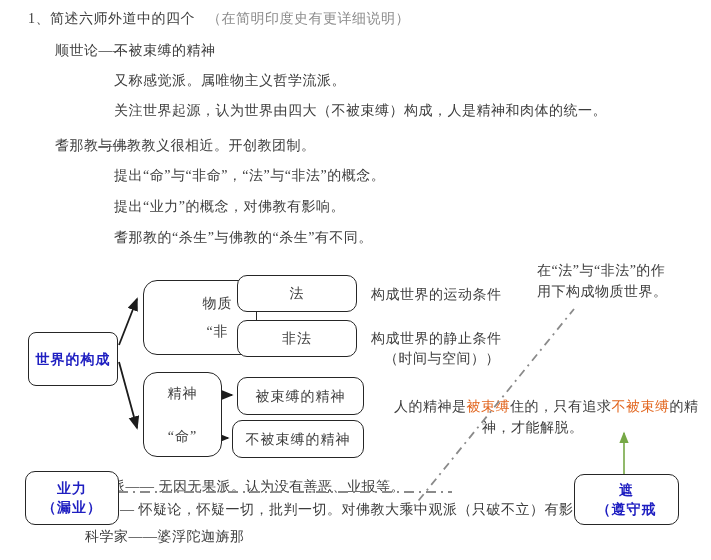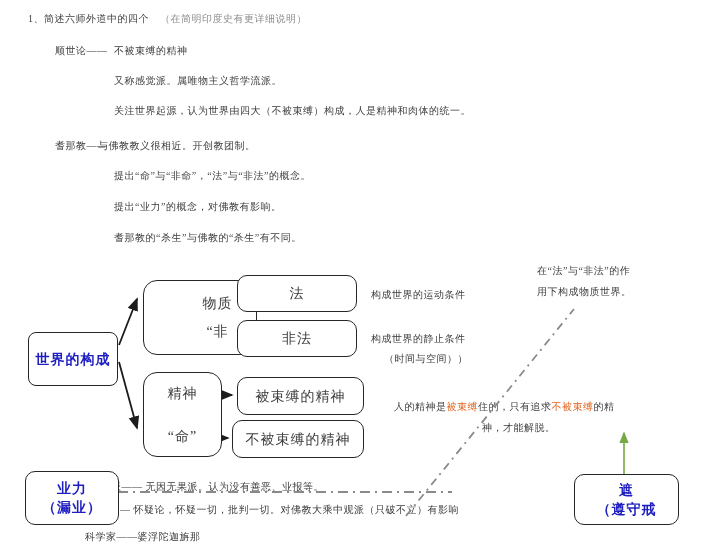--- a/index.html
+++ b/index.html
@@ -1,21 +1,21 @@
 <!DOCTYPE html>
 <html><head>
 <meta charset="utf-8">
 <style>
   html,body { margin:0; padding:0; background:#ffffff; }
   .page {
     position:relative; width:711px; height:560px; background:#ffffff;
     font-family:"Liberation Serif","DejaVu Serif",serif;
     color:#3d3d3d; overflow:hidden;
   }
-  .t { position:absolute; white-space:nowrap; font-size:10px; letter-spacing:0.5px; z-index:1; line-height:18px; }
+  .t { position:absolute; white-space:nowrap; font-size:14px; letter-spacing:0.5px; z-index:1; line-height:18px; }
   .gray { color:#8c8c8c; }
   .box {
     position:absolute; border:1.6px solid #262626; border-radius:10px;
     background:#ffffff; display:flex; flex-direction:column;
     align-items:center; justify-content:center; z-index:3;
     font-size:14px; letter-spacing:1px; text-align:center;
   }
   .box .bl { line-height:19px; }
   .roundier { border-radius:14px; }
   .blue { color:#1f1fc1; font-weight:bold; }

